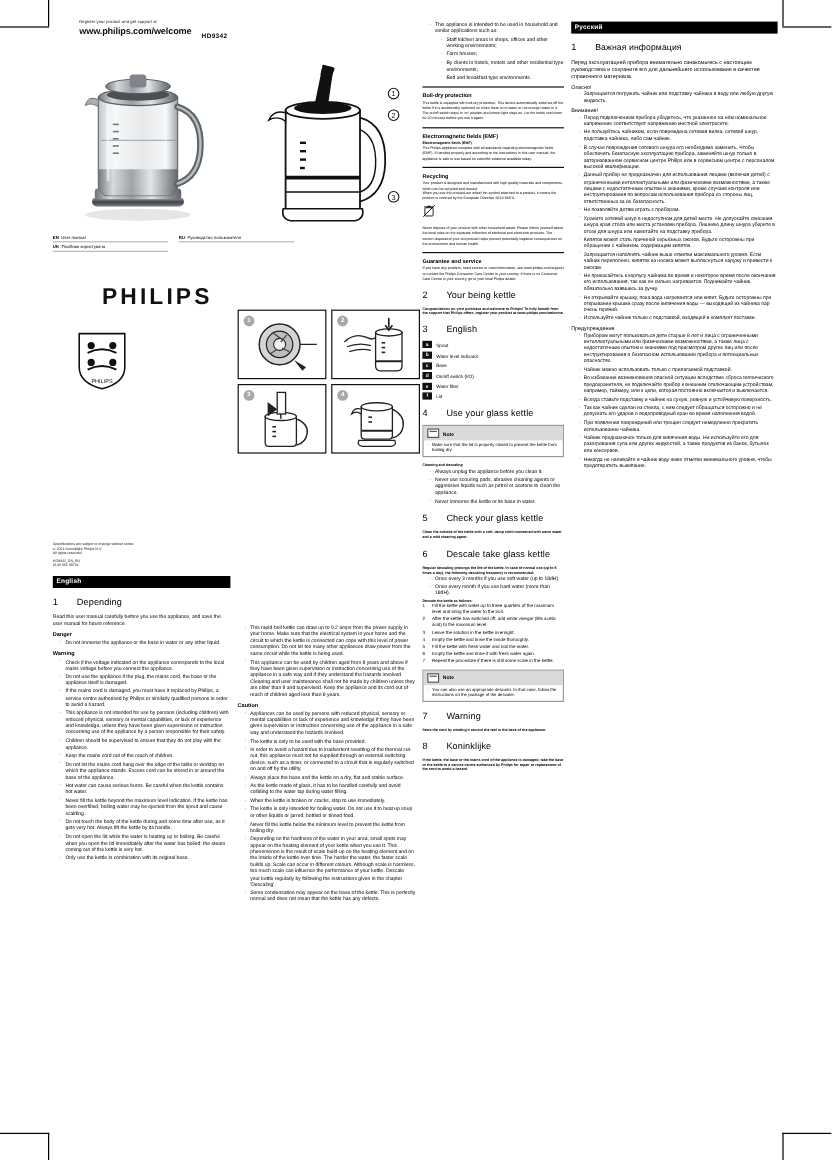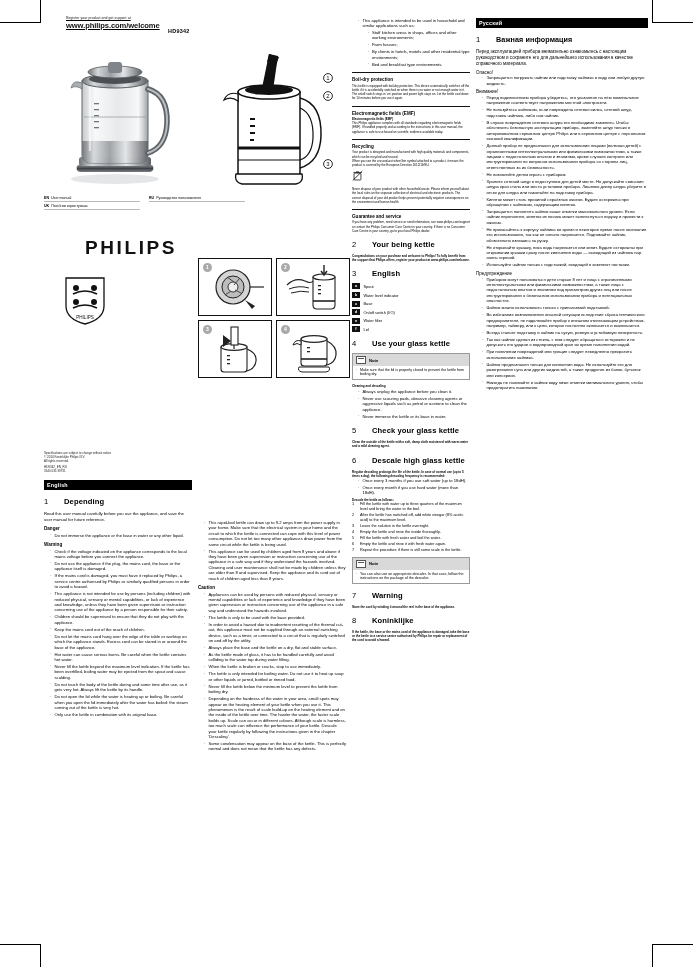--- a/index.html
+++ b/index.html
@@ -15,21 +15,21 @@
   .col{position:absolute;top:0;}
   #col1{left:44px;width:148px;}
   #col2{left:198px;width:148px;}
   #col3{left:352px;width:118px;}
   #col4{left:476px;width:172px;}
 
   
   .cropmark{position:absolute;background:#000;}
 
   
-  .header-reg{position:absolute;left:66px;top:16px;width:160px;text-decoration:underline;}
+  .header-reg{position:absolute;left:66px;top:16px;width:160px;}
   .header-reg .line1{font-size:3.4px;color:#111;letter-spacing:.1px;}
   .header-reg .line2{font-size:7.6px;font-weight:bold;color:#111;margin-top:1px;letter-spacing:-.1px;}
   .model{position:absolute;left:168px;top:28px;font-size:5.4px;font-weight:bold;letter-spacing:.3px;}
 
   
   .photo{position:absolute;left:52px;top:45px;width:130px;height:142px;}
 
   
   .langblock{position:absolute;left:44px;top:196px;width:280px;}
   .langrow{display:flex;gap:9px;}
@@ -48,21 +48,21 @@
 
   
   .legal{position:absolute;left:44px;top:452px;width:150px;}
   .legal .l{font-size:3px;line-height:3.8px;color:#222;}
 
   
   .langtab{background:#000;color:#fff;font-size:5.4px;font-weight:bold;padding:2.1px 3px 2.2px 3px;letter-spacing:.2px;}
 
   .secnum{display:flex;gap:9px;align-items:baseline;margin:7px 0 5px 0;}
   .secnum .n{font-size:7.6px;font-weight:normal;width:11px;flex:none;}
-  .secnum .h{font-size:7.6px;font-weight:bold;letter-spacing:.1px;text-align:right;}
+  .secnum .h{font-size:7.6px;font-weight:normal;letter-spacing:.1px;text-align:right;}
   .secnum.ru .h{font-size:7.2px;}
 
   .subh{font-size:4.6px;font-weight:bold;margin:4px 0 1.5px 0;}
   .para{font-size:4.2px;line-height:5.4px;margin-bottom:3px;}
   .ul{margin:0;padding-left:6px;list-style:none;}
   .ul>li{font-size:4.2px;line-height:5.4px;position:relative;padding-left:4.5px;margin-bottom:1.6px;}
   .ul>li:before{content:"·";position:absolute;left:0;top:-.5px;}
   .ul .ul{padding-left:5px;margin-top:1.2px;}
 
   .rule{border-top:.8px solid #111;margin:5px 0 3px 0;}
@@ -460,21 +460,21 @@
     </ul>
 
     <div class="secnum">
       <span class="n">5</span>
       <span class="h">Check your glass kettle</span>
     </div>
     <div class="t3 bold">Clean the outside of the kettle with a soft, damp cloth moistened with warm water and a mild cleaning agent.</div>
 
     <div class="secnum">
       <span class="n">6</span>
-      <span class="h">Descale high glass kettle</span>
+      <span class="h">Descale take glass kettle</span>
     </div>
     <div class="t3 bold">Regular descaling prolongs the life of the kettle. In case of normal use (up to 5 times a day), the following descaling frequency is recommended:</div>
     <ul class="ul">
       <li class="t3">Once every 3 months if you use soft water (up to 18dH).</li>
       <li class="t3">Once every month if you use hard water (more than 18dH).</li>
     </ul>
     <div class="t3 bold" style="margin-top:2px;">Descale the kettle as follows:</div>
     <ol class="numlist">
       <li><span class="nn">1</span><span>Fill the kettle with water up to three quarters of the maximum level and bring the water to the boil.</span></li>
       <li><span class="nn">2</span><span>After the kettle has switched off, add white vinegar (8% acetic acid) to the maximum level.</span></li>

